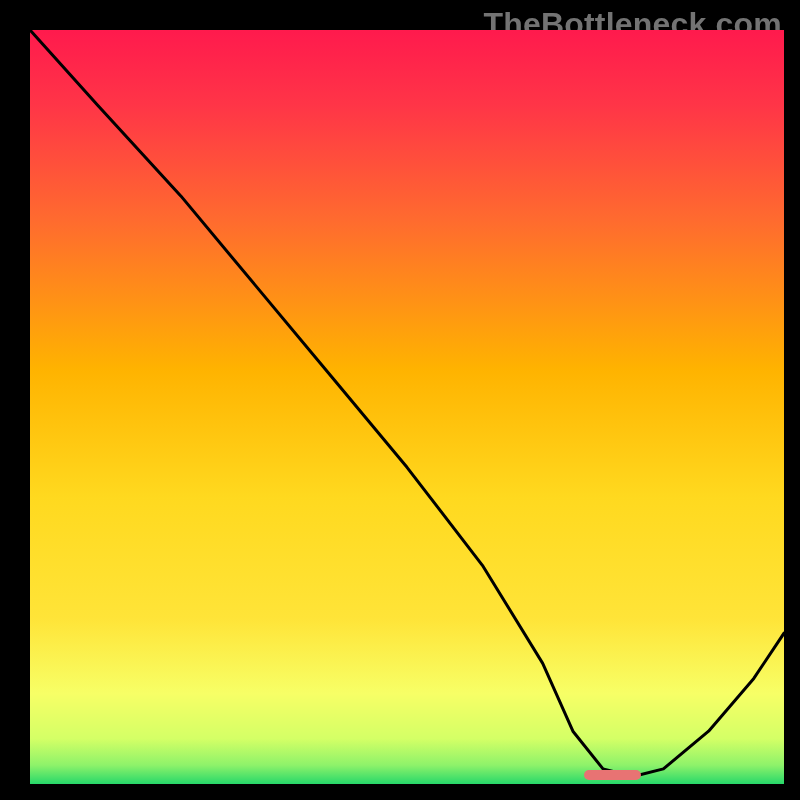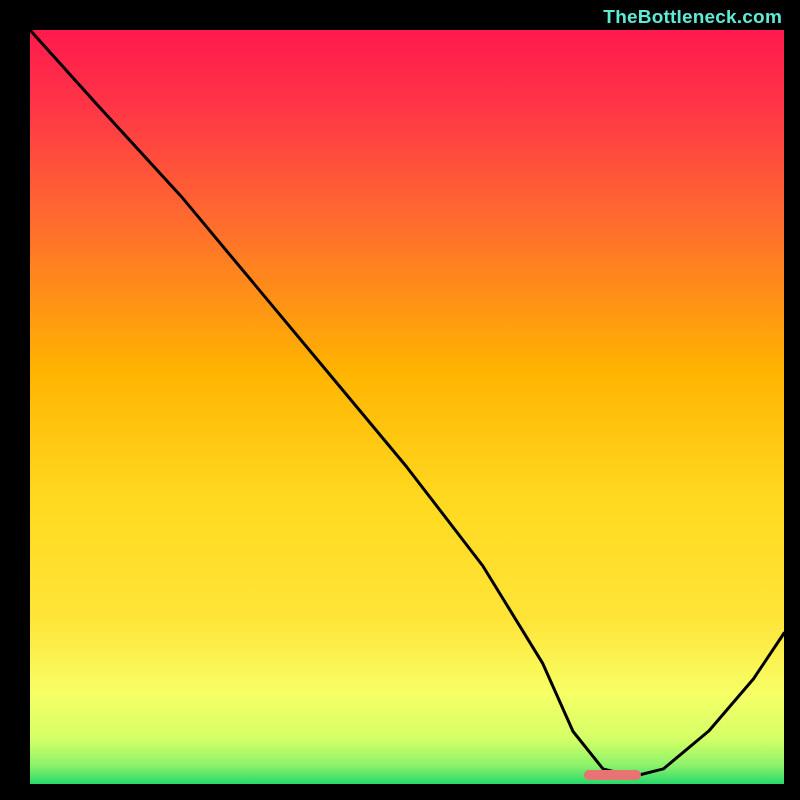--- a/index.html
+++ b/index.html
@@ -8,23 +8,23 @@
     background: #000;
     width: 800px;
     height: 800px;
     position: relative;
     font-family: Arial, Helvetica, sans-serif;
   }
   .watermark {
     position: absolute;
     top: 6px;
     right: 18px;
-    font-size: 19px;
+    font-size: 32px;
     font-weight: 600;
-    color: #5eead4;
+    color: #737373;
     letter-spacing: 0.2px;
   }
   .plot {
     position: absolute;
     left: 30px;
     top: 30px;
     width: 754px;
     height: 754px;
   }
   .axis-left, .axis-bottom {

